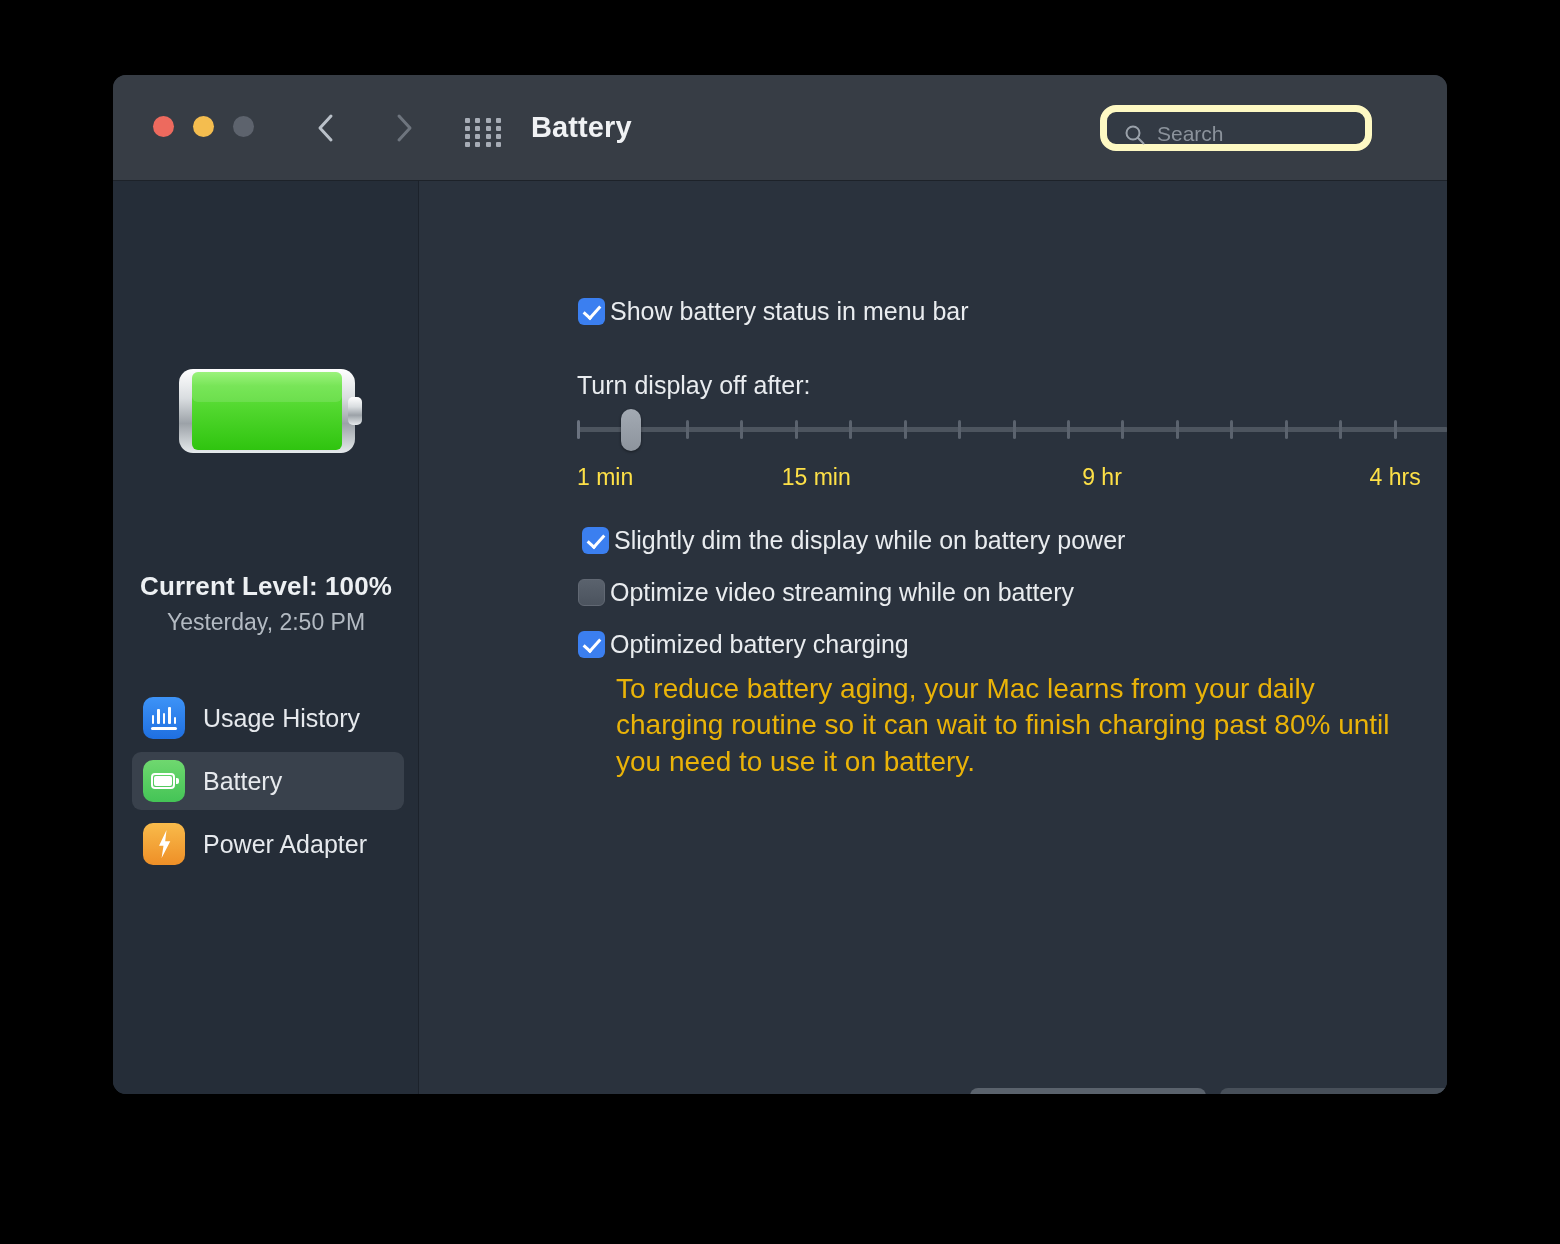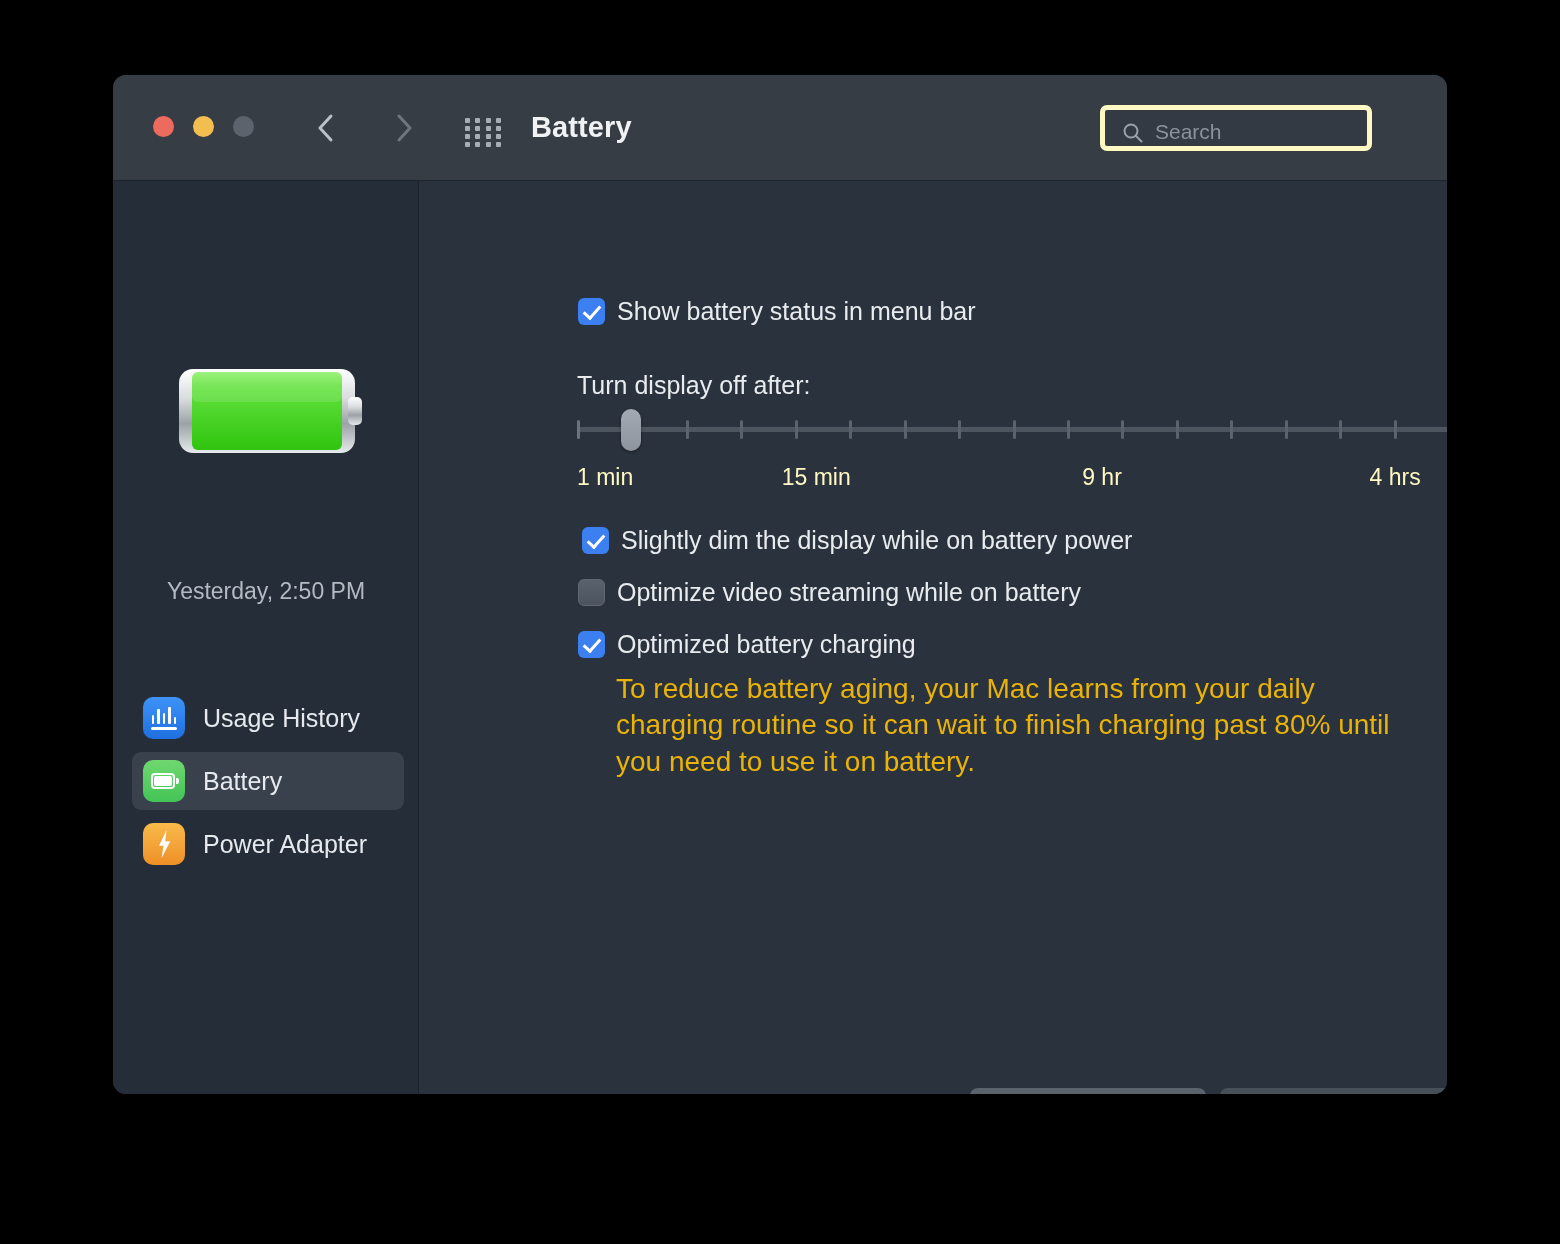--- a/index.html
+++ b/index.html
@@ -58,22 +58,22 @@
 
   #win-title {
     position: absolute; left: 418px; top: 36px;
     font-size: 29px; font-weight: bold;
     color: #f0f2f4; letter-spacing: .1px;
   }
 
   #search-box {
     position: absolute; left: 987px; top: 30px;
     width: 272px; height: 46px;
-    border: 5px solid #fef9c3;
-    border-radius: 7px;
+    border: 7px solid #fef9c3;
+    border-radius: 16px;
     background: #333a44;
   }
   #search-icon {
     position: absolute; left: 16px; top: 11px;
     width: 24px; height: 24px;
   }
   #search-input {
     position: absolute; left: 50px; top: 0;
     width: 260px; height: 44px;
     background: transparent; border: none; outline: none;
@@ -160,21 +160,21 @@
     position: relative;
   }
   .checkbox.on  { background: #3b7ff0; }
   .checkbox.off { background: linear-gradient(180deg,#5a626d 0%,#4b535e 100%); border: 1px solid #616873; }
   .checkbox.on::after {
     content: ""; position: absolute;
     left: 9px; top: 4px; width: 7px; height: 14px;
     border: solid #fff; border-width: 0 3px 3px 0;
     transform: rotate(42deg);
   }
-  .chk-label { margin-left: 12px; font-size: 25px; color: #e9ecef; white-space: nowrap; }
+  .chk-label { margin-left: 5px; font-size: 25px; color: #e9ecef; white-space: nowrap; }
 
   #row-menubar  { left: 158px; top: 116px; }
   #row-dim      { left: 162px; top: 345px; }
   #row-video    { left: 158px; top: 397px; }
   #row-optcharge{ left: 158px; top: 449px; }
 
   #turn-off-label {
     position: absolute; left: 157px; top: 190px;
     font-size: 25px; color: #e9ecef;
   }
@@ -194,21 +194,21 @@
   .tick.edge { background: #6b7380; }
   #slider-thumb {
     position: absolute; top: 0px;
     width: 20px; height: 42px;
     background: linear-gradient(180deg,#a3aab3 0%,#8d949d 100%);
     border-radius: 10px;
     box-shadow: 0 1px 3px rgba(0,0,0,.45);
   }
   .slider-label {
     position: absolute; top: 55px;
-    font-size: 23px; color: #fef9c3; white-space: nowrap;
+    font-size: 23px; color: #fde047; white-space: nowrap;
   }
 
   #opt-desc {
     position: absolute; left: 196px; top: 490px;
     width: 790px;
     font-size: 28px; line-height: 1.3;
     color: #eab308;
   }
 
   
@@ -294,20 +294,21 @@
           <stop offset="100%" stop-color="#2fc40f"></stop>
         </linearGradient>
       </defs>
       <rect x="3" y="8" width="176" height="84" rx="14" fill="url(#metal)"></rect>
       <rect x="172" y="36" width="14" height="28" rx="5" fill="url(#metal)"></rect>
       <rect x="16" y="11" width="150" height="78" rx="6" fill="url(#greenfill)"></rect>
       <rect x="16" y="11" width="150" height="30" rx="6" fill="#ffffff" opacity="0.13"></rect>
     </svg>
 
     <div id="level-block">
+      <div id="current-level">Current Level: 100%</div>
       <div id="charged-time">Yesterday, 2:50 PM</div>
     </div>
 
     <div id="nav-list">
 
       <div class="nav-item">
         <div class="nav-icon ic-usage">
           <div class="bars">
               <span style="height:9px"></span>
               <span style="height:15px"></span>

